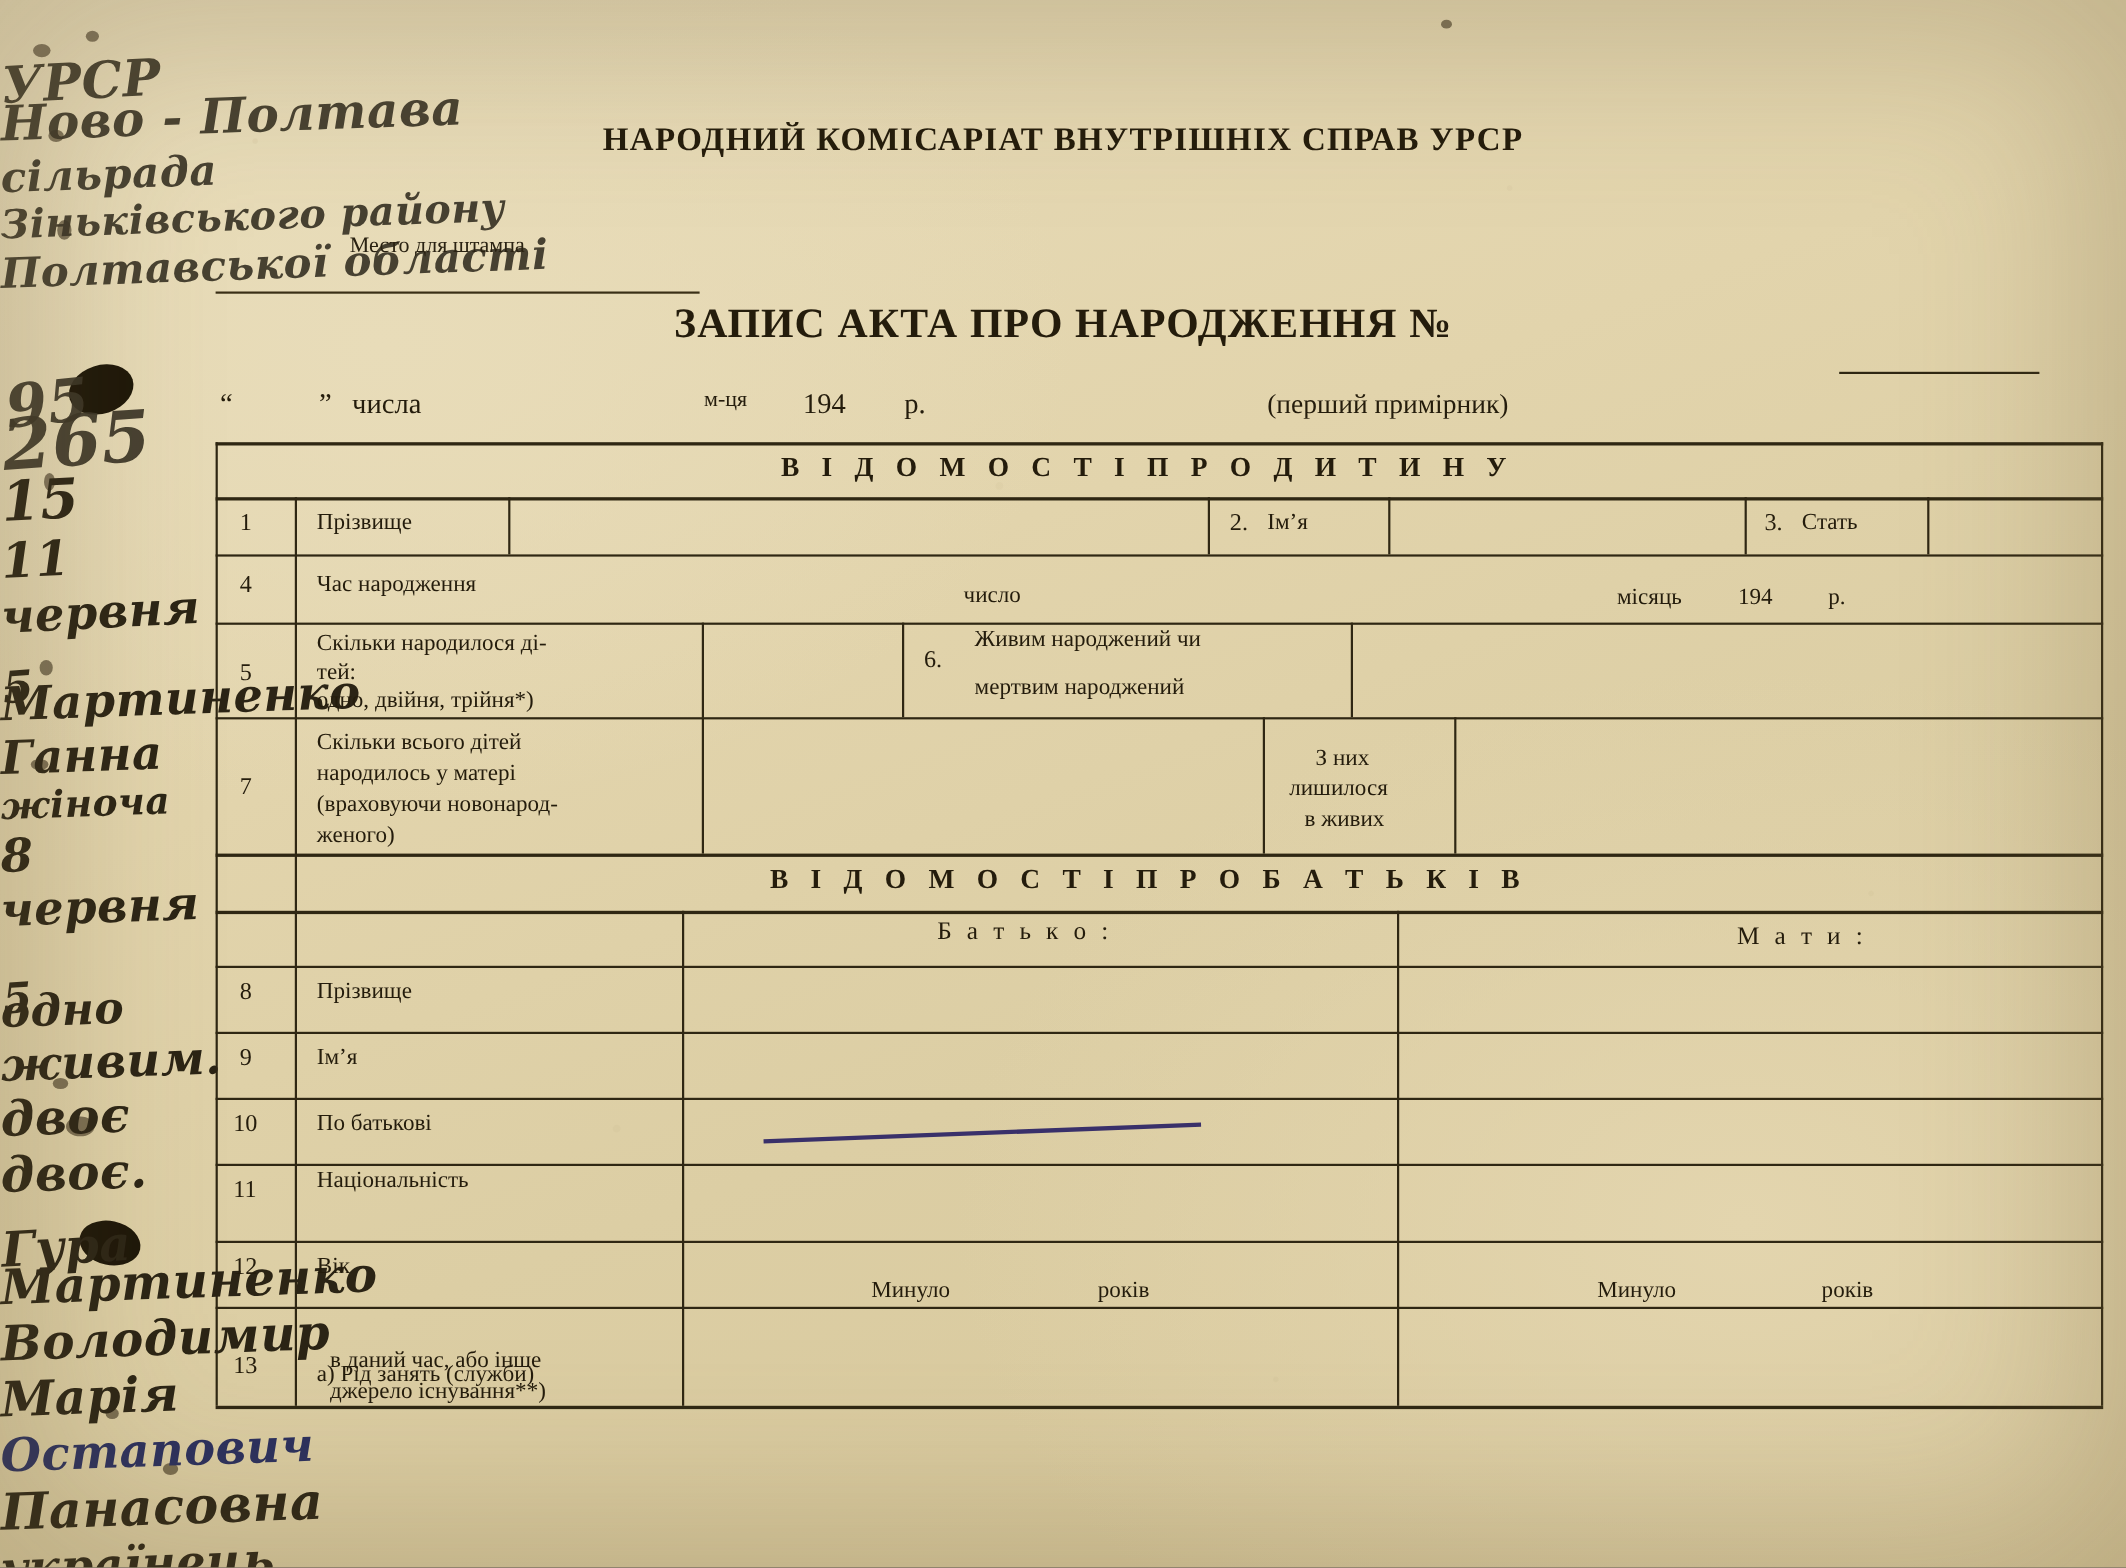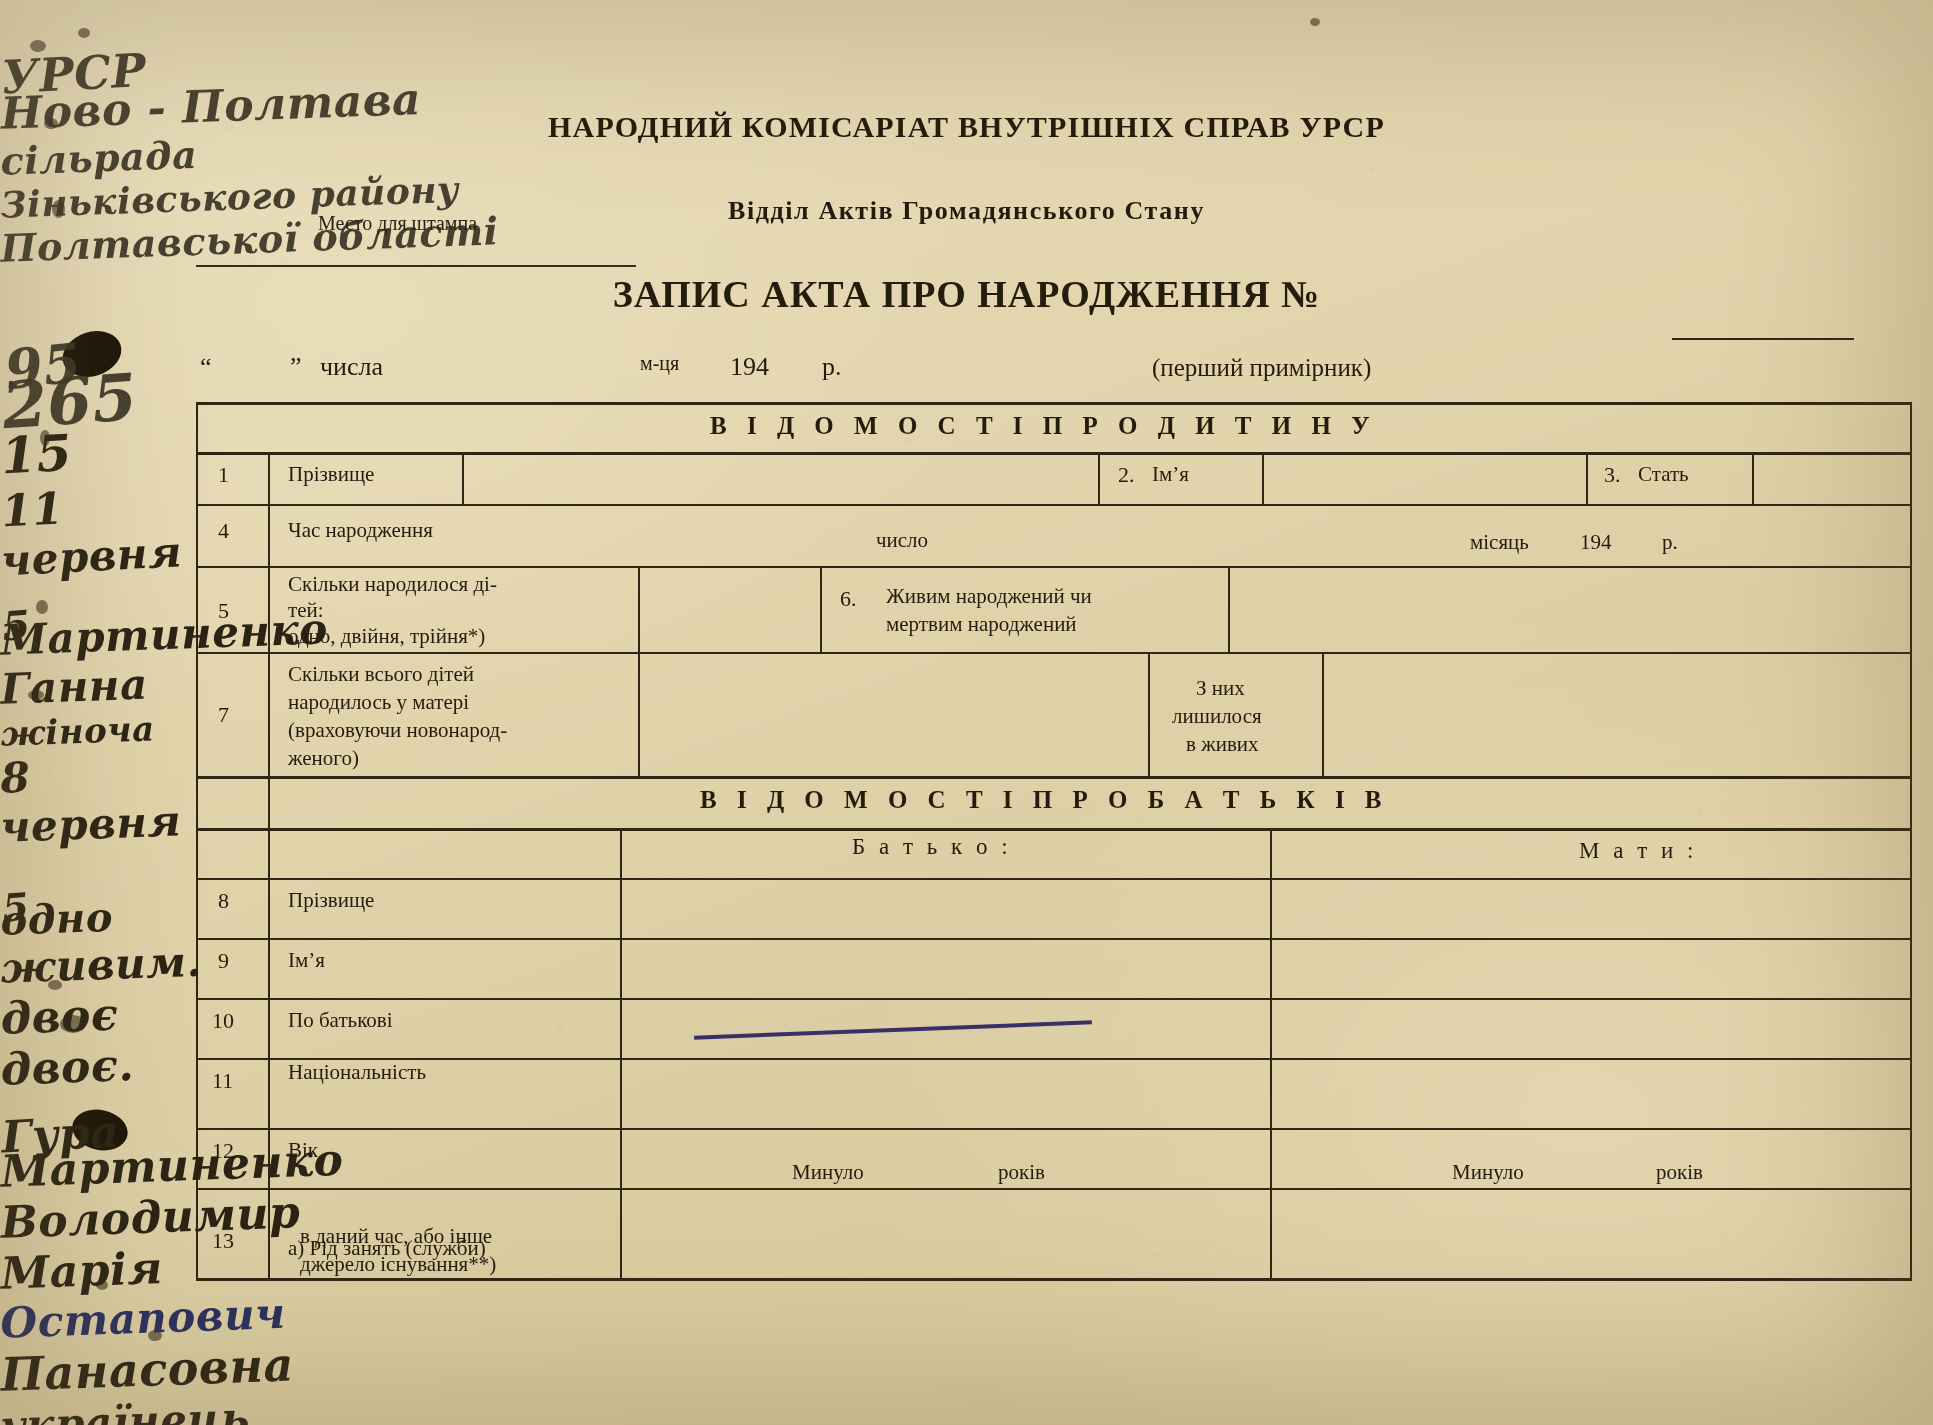--- a/index.html
+++ b/index.html
@@ -150,21 +150,20 @@
   <div class="hand pencil" style="left:330px; top:8px; font-size:46px; transform:rotate(-3deg);">УРСР</div>
   <div class="hand pencil" style="left:180px; top:48px; font-size:44px; transform:rotate(-2deg);">Ново - Полтава</div>
   <div class="hand pencil" style="left:252px; top:118px; font-size:38px; transform:rotate(-2deg);">сільрада</div>
   <div class="hand pencil" style="left:196px; top:170px; font-size:36px; transform:rotate(-2deg);">Зіньківського району</div>
   <div class="hand pencil" style="left:196px; top:232px; font-size:38px; transform:rotate(-2deg);">Полтавської області</div>
 
   <div class="hand pencil" style="left:1378px; top:18px; font-size:54px; transform:rotate(-6deg);">95</div>
   <div class="hand pencil" style="left:1758px; top:24px; font-size:64px; transform:rotate(-4deg);">265</div>
 
   <div class="hdr1">НАРОДНИЙ КОМІСАРІАТ ВНУТРІШНІХ СПРАВ УРСР</div>
-  <div class="hdr2">Відділ Актів Громадянського Стану</div>
 
   <div class="stamp-label">Место для штампа</div>
   <div class="stamp-underline"></div>
 
   <div class="print" style="position:absolute; left:0; top:272px; width:100%; text-align:center; font-size:38px; font-weight:bold; letter-spacing:1px;">
     <span>ЗАПИС АКТА ПРО НАРОДЖЕННЯ №</span>
   </div>
   <div class="hand" style="left:1700px; top:272px; font-size:50px; transform:rotate(-3deg);">15</div>
   <div class="rule" style="left:1672px; top:338px; width:182px;"></div>
 
@@ -216,21 +215,21 @@
   <div class="rule" style="left:196px; top:566px; width:1716px;"></div>
 
   <div class="num" style="left:218px; top:598px;">5</div>
   <div class="lbl" style="left:288px; top:572px;">Скільки народилося ді-</div>
   <div class="lbl" style="left:288px; top:598px;">тей:</div>
   <div class="lbl" style="left:288px; top:624px;">одно, двійня, трійня*)</div>
   <div class="vrule" style="left:638px; top:566px; height:86px;"></div>
   <div class="hand" style="left:652px; top:586px; font-size:40px; transform:rotate(-2deg);">одно</div>
   <div class="vrule" style="left:820px; top:566px; height:86px;"></div>
   <div class="num" style="left:840px; top:586px;">6.</div>
-  <div class="lbl" style="left:886px; top:584px;">Живим народжений чи</div>
+  <div class="lbl" style="left:886px; top:568px;">Живим народжений чи</div>
   <div class="lbl" style="left:886px; top:612px;">мертвим народжений</div>
   <div class="vrule" style="left:1228px; top:566px; height:86px;"></div>
   <div class="hand" style="left:1370px; top:582px; font-size:42px; transform:rotate(-2deg);">живим.</div>
   <div class="rule" style="left:196px; top:652px; width:1716px;"></div>
 
   <div class="num" style="left:218px; top:702px;">7</div>
   <div class="lbl" style="left:288px; top:662px;">Скільки всього дітей</div>
   <div class="lbl" style="left:288px; top:690px;">народилось у матері</div>
   <div class="lbl" style="left:288px; top:718px;">(враховуючи новонарод-</div>
   <div class="lbl" style="left:288px; top:746px;">женого)</div>

